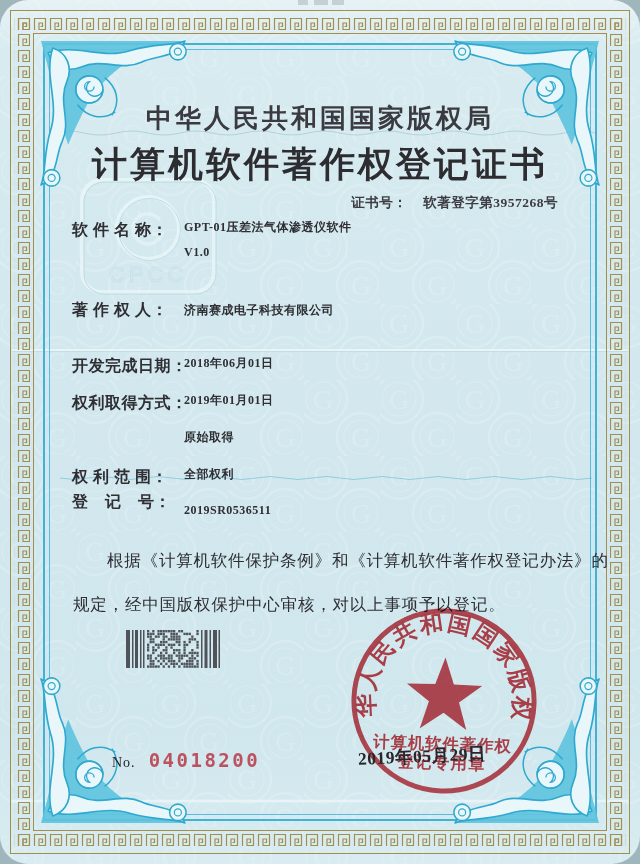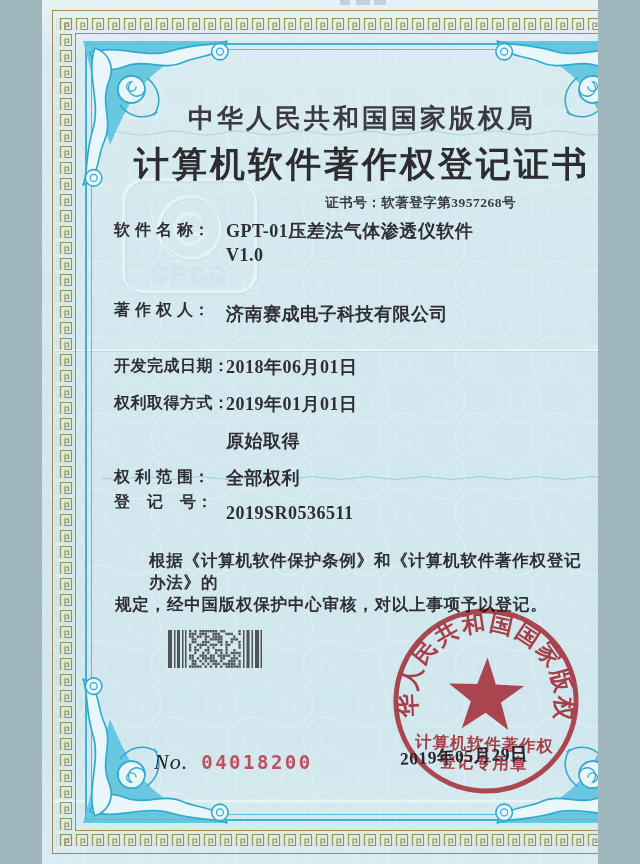--- a/index.html
+++ b/index.html
@@ -1,63 +1,64 @@
 <!DOCTYPE html>
 <html><head>
 <meta charset="utf-8">
 <style>
   html,body{margin:0;padding:0;background:#9fb6bc;}
   .page{
     position:relative;
-    width:556px;height:864px;
+    width:640px;height:864px;
     margin:0 auto;
     overflow:hidden;
     background:linear-gradient(180deg,#e6f2f5 0%,#d7ebf0 6%,#d2e8ee 45%,#d0e7ed 85%,#d8ecf1 100%);
     font-family:"Liberation Serif","DejaVu Serif",serif;
     color:#2e2e33;
+    border-radius:28px;
   }
   .layer{position:absolute;left:0;top:0;width:640px;height:864px;pointer-events:none;}
   
   .authority{
     position:absolute;left:50px;top:101px;width:540px;
     text-align:center;font-size:26px;font-weight:700;letter-spacing:3px;color:#3a3a40;
   }
   .main-title{
     position:absolute;left:40px;top:141px;width:560px;
     text-align:center;font-size:35px;font-weight:700;letter-spacing:3px;color:#2c2c31;
   }
   .cert-no{
     position:absolute;right:82px;top:194px;
     font-size:13.5px;font-weight:600;color:#3c3c42;letter-spacing:.5px;
   }
-  .cert-no .lbl{margin-right:0;}
+  .cert-no .lbl{margin-right:16px;}
   .row-label{
     position:absolute;left:72px;
     font-size:16px;font-weight:700;letter-spacing:.5px;color:#2e2e33;white-space:pre;
   }
   .row-value{
     position:absolute;left:184px;
-    font-size:18px;font-weight:600;letter-spacing:.5px;color:#2e2e33;white-space:pre;
+    font-size:12px;font-weight:600;letter-spacing:.5px;color:#2e2e33;white-space:pre;
   }
   .statement-line{
-    position:absolute;font-size:16.5px;font-weight:700;letter-spacing:.8px;color:#2e2e33;
+    position:absolute;font-size:16.5px;font-weight:400;letter-spacing:.8px;color:#2e2e33;
   }
   .seal-wrap{
     position:absolute;left:347px;top:604px;width:194px;height:194px;
     transform:rotate(2deg);mix-blend-mode:multiply;opacity:.93;
   }
   .seal-date{
     position:absolute;left:358px;top:744px;
     font-size:17.5px;font-weight:700;letter-spacing:.5px;color:#26262b;
     transform:rotate(-2.5deg);
   }
   .serial{
     position:absolute;left:112px;top:749px;display:flex;align-items:baseline;gap:13px;
   }
-  .serial .no-label{font-size:22px;color:#222228;letter-spacing:1px;font-style:italic;}
+  .serial .no-label{font-size:14px;color:#222228;letter-spacing:1px;}
   .serial .no-value{
     font-family:"DejaVu Sans Mono","Liberation Mono",monospace;
     font-size:19px;color:#bc5260;letter-spacing:2.5px;font-weight:600;
   }
   .scan-artifact{
     position:absolute;left:298px;top:0;width:46px;height:5px;opacity:.28;
     background:linear-gradient(90deg,#6b7a80 0 10px,transparent 10px 16px,#6b7a80 16px 30px,transparent 30px 34px,#6b7a80 34px 46px);
   }
 </style>
 </head>

